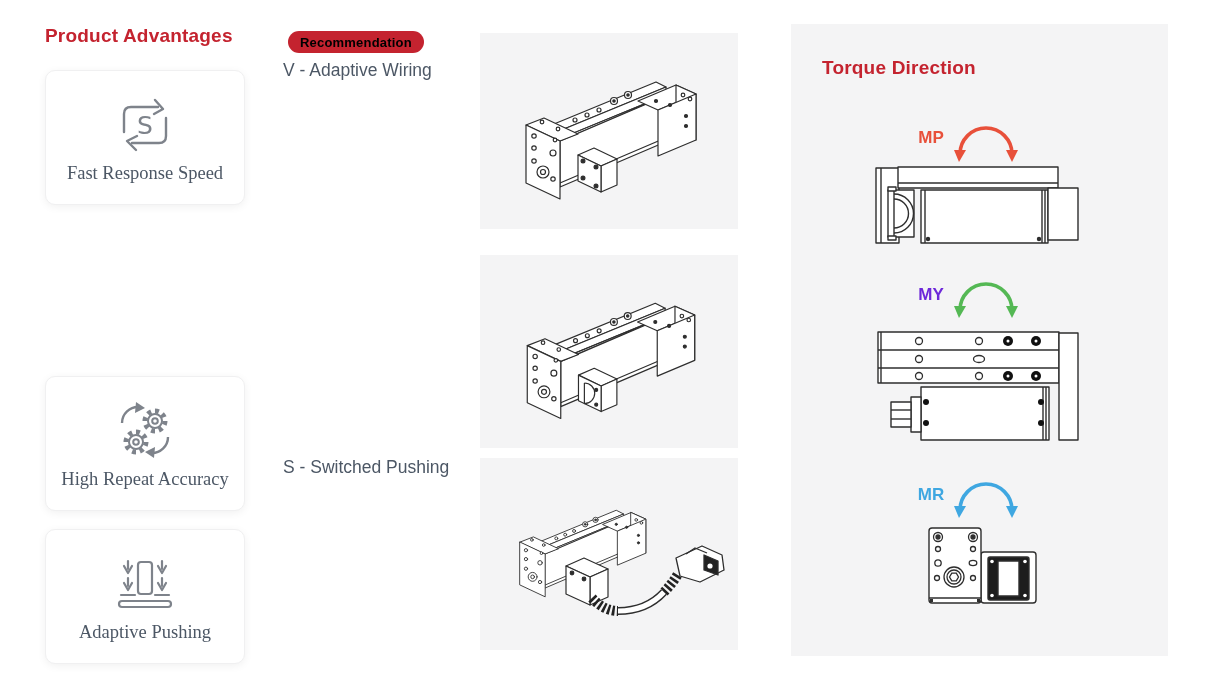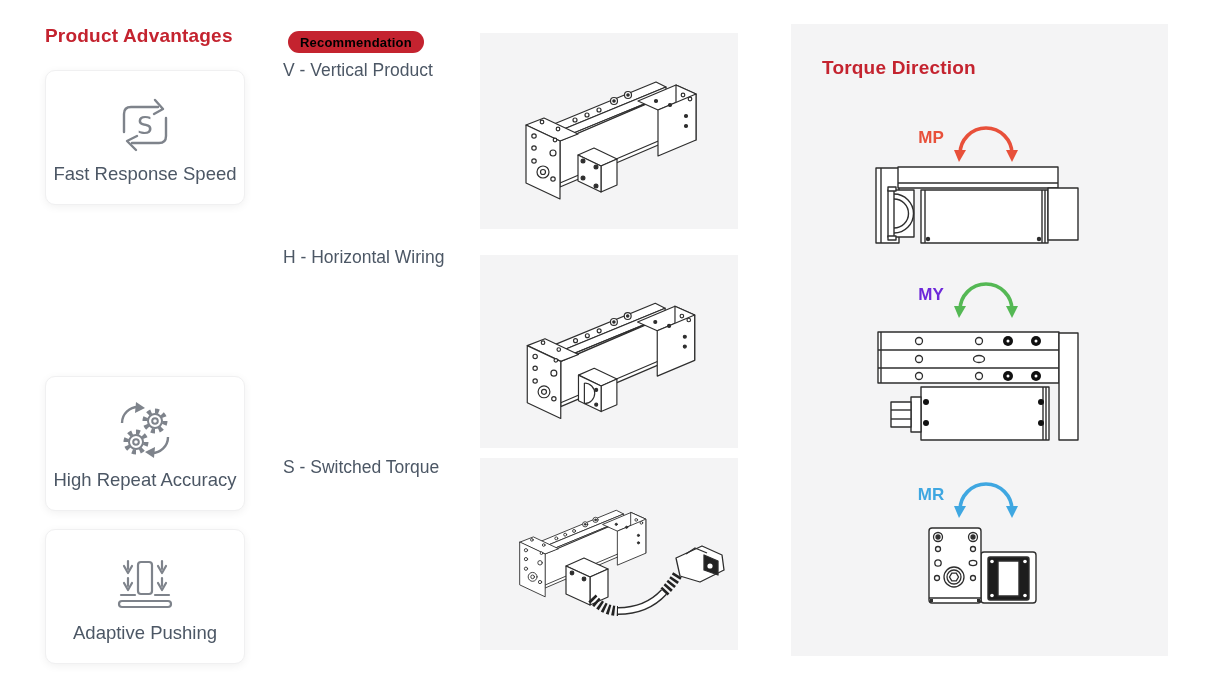--- a/index.html
+++ b/index.html
@@ -11,21 +11,21 @@
 
   
   .adv-card {
     position:absolute; left:45px; width:200px; height:135px;
     background:#ffffff; border:1px solid #f0f0f1; border-radius:10px;
     box-shadow:0 2px 8px rgba(0,0,0,0.06);
     display:flex; flex-direction:column; align-items:center; justify-content:center;
     gap:8px; padding-top:4px;
   }
   .adv-card .icon-wrap { width:68px; height:60px; display:flex; align-items:center; justify-content:center; }
-  .adv-card .adv-label { font-size:18.5px; color:#4c5765; white-space:nowrap; }
+  .adv-card .adv-label { font-size:18.5px; color:#4c5765; white-space:nowrap;font-family:Liberation Serif, serif; }
 
   
   .badge {
     position:absolute; left:288px; top:31px; height:22px; border-radius:11px;
     background:#c4232f; color:#000000; font-size:13px; font-weight:bold;
     display:inline-flex; align-items:center; padding:0 12px; letter-spacing:0.2px;
   }
   .wiring-label { position:absolute; left:283px; font-size:17.5px; color:#4c5765; white-space:nowrap; }
   .imgbox { position:absolute; left:480px; width:258px; background:#f4f4f5; }
   .imgbox svg { display:block; width:100%; height:100%; }
@@ -155,37 +155,36 @@
           <polyline points="47,28 51,35 55,28"></polyline>
         <line x1="44" y1="40" x2="58" y2="40"></line>
         <rect x="8" y="46" width="52" height="6" rx="3"></rect>
       </svg>
     </div>
     <div class="adv-label">Adaptive Pushing</div>
   </div>
 
   <div class="badge">Recommendation</div>
 
-  <div class="wiring-label" style="top:60px;">V - Vertical Product</div>
+  <div class="wiring-label" style="top:60px;">V - Adaptive Wiring</div>
   <div class="imgbox" style="top:33px; height:196px;">
     <svg viewBox="0 0 258 196">
       <use href="#g-actuator"></use>
       <use href="#g-pusher-a"></use>
     </svg>
   </div>
 
-  <div class="wiring-label" style="top:247px;">H - Horizontal Wiring</div>
   <div class="imgbox" style="top:255px; height:193px;">
     <svg viewBox="0 0 258 196">
       <use href="#g-actuator"></use>
       <use href="#g-pusher-b"></use>
     </svg>
   </div>
 
-  <div class="wiring-label" style="top:457px;">S - Switched Torque</div>
+  <div class="wiring-label" style="top:457px;">S - Switched Pushing</div>
   <div class="imgbox" style="top:458px; height:192px;">
     <svg viewBox="0 0 258 192">
       <use href="#g-actuator" transform="translate(6,16) scale(0.74)"></use>
       <g stroke="#2e2e2e" stroke-width="1.2" fill="#ffffff" stroke-linejoin="round">
         <polygon points="86,108 104,100 128,111 110,119"></polygon>
         <polygon points="110,119 128,111 128,139 110,147"></polygon>
         <polygon points="86,108 110,119 110,147 86,136"></polygon>
         <circle cx="92" cy="115" r="1.8" fill="#2e2e2e"></circle>
           <circle cx="104" cy="121" r="1.8" fill="#2e2e2e"></circle>
       </g>

